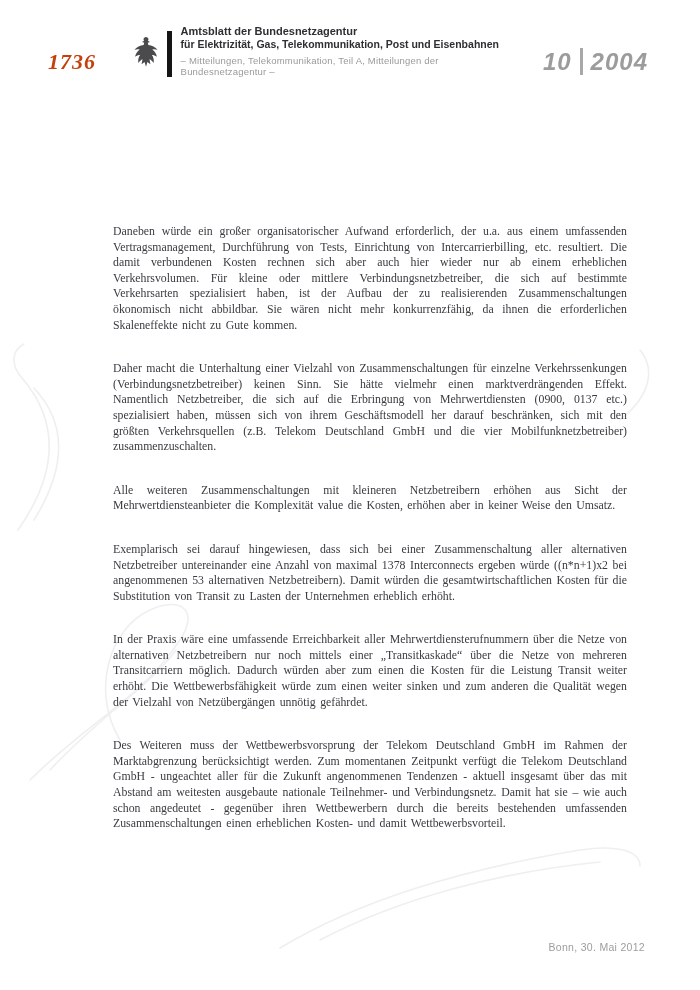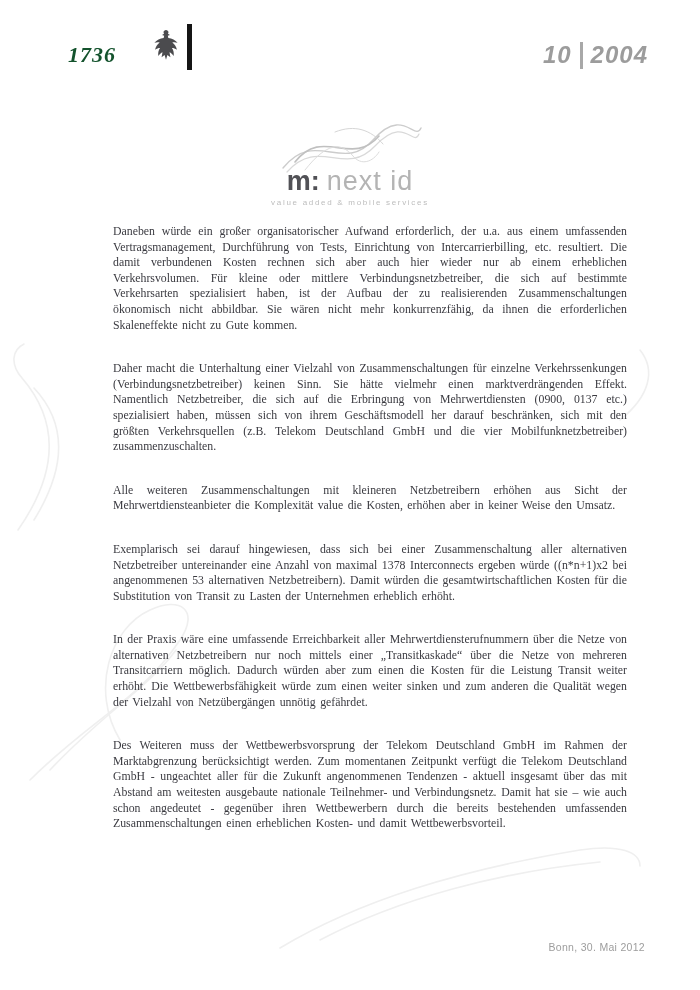--- a/index.html
+++ b/index.html
@@ -10,21 +10,21 @@
   }
 
   
   .header {
     position:absolute; top:24px; left:48px; right:52px;
     display:flex; align-items:flex-end;
   }
   .page-number {
     font-family:"Liberation Serif", serif;
     font-style:italic; font-weight:bold; font-size:22px;
-    color:#14532d; letter-spacing:1px; padding-bottom:3px;margin-left:20px;
+    color:#c2410c; letter-spacing:1px; padding-bottom:3px;
   }
   .masthead { display:flex; align-items:flex-end; margin-left:34px; }
   .eagle { display:block; margin:0 0 1px 0; }
   .masthead-bar { width:5px; height:46px; background:#151515; margin:0 9px 1px 5px; }
   .masthead-text { font-family:"Liberation Sans", sans-serif; padding-bottom:1px; }
   .mh1 { font-size:11px; font-weight:bold; color:#2e2e33; line-height:1.3; }
   .mh2 { font-size:10.5px; font-weight:bold; color:#2e2e33; line-height:1.3; }
   .mh3 { font-size:9.5px; color:#9a9a9a; margin-top:3px; letter-spacing:0.2px; }
   .header-spacer { flex:1; }
   .issue {
@@ -86,46 +86,36 @@
   <div class="header">
     <div class="page-number">1736</div>
 
     <div class="masthead">
       <span class="eagle">
         <svg width="32" height="40" viewBox="0 0 34 40">
           <path fill="#4b4b4e" d="M17 3c-1.4 0-2.6 1-2.6 2.4 0 .6.2 1.1.5 1.6l-2.1 1.2 2.3 1-.6 2.2c-3.8.4-7.4 2.2-9.8 5.2 2-.8 4-.9 5.6-.4-2.6 1.8-4.4 4.6-4.9 7.8 1.7-1.3 3.6-2 5.3-2-1.7 2.4-2.4 5.5-1.8 8.6 1.2-1.9 2.8-3.3 4.4-4l-1 5.4 3.2-2.4 1.5 4.9 1.5-4.9 3.2 2.4-1-5.4c1.6.7 3.2 2.1 4.4 4 .6-3.1-.1-6.2-1.8-8.6 1.7 0 3.6.7 5.3 2-.5-3.2-2.3-6-4.9-7.8 1.6-.5 3.6-.4 5.6.4-2.4-3-6-4.8-9.8-5.2l-.6-2.2 2.3-1-2.1-1.2c.3-.5.5-1 .5-1.6C19.6 4 18.4 3 17 3z"></path>
         </svg>
       </span>
       <span class="masthead-bar"></span>
+      <div class="masthead-text">
+        <div class="mh1">Amtsblatt der Bundesnetzagentur</div>
+        <div class="mh2">für Elektrizität, Gas, Telekommunikation, Post und Eisenbahnen</div>
+        <div class="mh3">– Mitteilungen, Telekommunikation, Teil A, Mitteilungen der Bundesnetzagentur –</div>
+      </div>
     </div>
 
     <div class="header-spacer"></div>
 
     <div class="issue">
       <span>10</span>
       <span class="issue-bar"></span>
       <span>2004</span>
     </div>
   </div>
 
-  <div class="logo">
-    <svg class="logo-swirl" width="150" height="56" viewBox="0 0 150 56">
-      <g fill="none" stroke-linecap="round">
-        <path d="M8 46 C 40 6, 68 52, 98 18 S 140 20, 146 6" stroke="#cccccc" stroke-width="1.4"></path>
-        <path d="M12 50 C 44 14, 70 56, 100 24 S 138 26, 144 12" stroke="#d9d9d9" stroke-width="1.2"></path>
-        <path d="M20 40 C 48 4, 76 46, 104 14" stroke="#c0c0c0" stroke-width="1.6"></path>
-        <path d="M30 48 C 52 20, 66 20, 78 34 C 86 44, 98 40, 104 30" stroke="#dddddd" stroke-width="1"></path>
-        <path d="M60 10 C 80 2, 96 8, 108 22" stroke="#d6d6d6" stroke-width="1"></path>
-      </g>
-    </svg>
-    <div class="brand">
-      <span class="brand-m">m:</span><span class="brand-name">next id</span>
-    </div>
-    <div class="tagline">value added &amp; mobile services</div>
-  </div>
 
   <div class="doc-body">
     <p>Daneben würde ein großer organisatorischer Aufwand erforderlich, der u.a. aus einem umfassenden Vertragsmanagement, Durchführung von Tests, Einrichtung von Intercarrierbilling, etc. resultiert. Die damit verbundenen Kosten rechnen sich aber auch hier wieder nur ab einem erheblichen Verkehrsvolumen. Für kleine oder mittlere Verbindungsnetzbetreiber, die sich auf bestimmte Verkehrsarten spezialisiert haben, ist der Aufbau der zu realisierenden Zusammenschaltungen ökonomisch nicht abbildbar. Sie wären nicht mehr konkurrenzfähig, da ihnen die erforderlichen Skaleneffekte nicht zu Gute kommen.</p>
     <p>Daher macht die Unterhaltung einer Vielzahl von Zusammenschaltungen für einzelne Verkehrssenkungen (Verbindungsnetzbetreiber) keinen Sinn. Sie hätte vielmehr einen marktverdrängenden Effekt. Namentlich Netzbetreiber, die sich auf die Erbringung von Mehrwertdiensten (0900, 0137 etc.) spezialisiert haben, müssen sich von ihrem Geschäftsmodell her darauf beschränken, sich mit den größten Verkehrsquellen (z.B. Telekom Deutschland GmbH und die vier Mobilfunknetzbetreiber) zusammenzuschalten.</p>
     <p>Alle weiteren Zusammenschaltungen mit kleineren Netzbetreibern erhöhen aus Sicht der Mehrwertdiensteanbieter die Komplexität value die Kosten, erhöhen aber in keiner Weise den Umsatz.</p>
     <p>Exemplarisch sei darauf hingewiesen, dass sich bei einer Zusammenschaltung aller alternativen Netzbetreiber untereinander eine Anzahl von maximal 1378 Interconnects ergeben würde ((n*n+1)x2 bei angenommenen 53 alternativen Netzbetreibern). Damit würden die gesamtwirtschaftlichen Kosten für die Substitution von Transit zu Lasten der Unternehmen erheblich erhöht.</p>
     <p>In der Praxis wäre eine umfassende Erreichbarkeit aller Mehrwertdiensterufnummern über die Netze von alternativen Netzbetreibern nur noch mittels einer „Transitkaskade“ über die Netze von mehreren Transitcarriern möglich. Dadurch würden aber zum einen die Kosten für die Leistung Transit weiter erhöht. Die Wettbewerbsfähigkeit würde zum einen weiter sinken und zum anderen die Qualität wegen der Vielzahl von Netzübergängen unnötig gefährdet.</p>
     <p>Des Weiteren muss der Wettbewerbsvorsprung der Telekom Deutschland GmbH im Rahmen der Marktabgrenzung berücksichtigt werden. Zum momentanen Zeitpunkt verfügt die Telekom Deutschland GmbH - ungeachtet aller für die Zukunft angenommenen Tendenzen - aktuell insgesamt über das mit Abstand am weitesten ausgebaute nationale Teilnehmer- und Verbindungsnetz. Damit hat sie – wie auch schon angedeutet - gegenüber ihren Wettbewerbern durch die bereits bestehenden umfassenden Zusammenschaltungen einen erheblichen Kosten- und damit Wettbewerbsvorteil.</p>
   </div>
 

